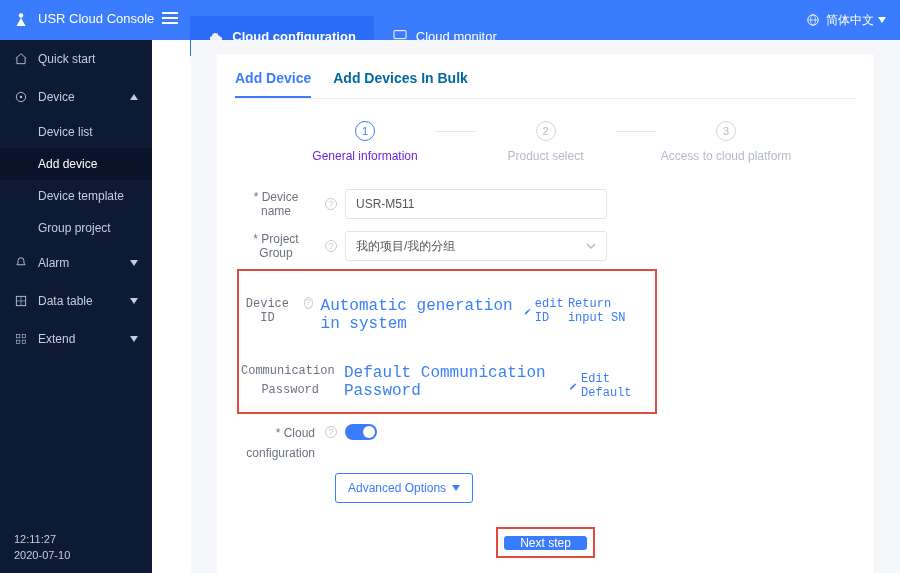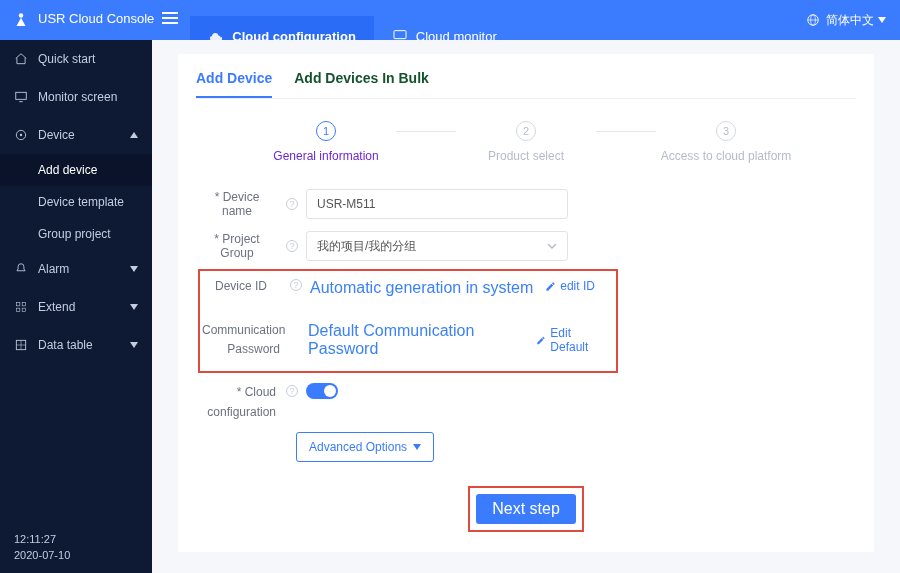--- a/index.html
+++ b/index.html
@@ -13,36 +13,36 @@
   .menu-icon { margin-left: 8px; }
   .navtab { display: flex; align-items: center; height: 40px; padding: 0 18px; cursor: pointer; margin-top: 32px; }
   .navtab.active { background: #2a6cf5; font-weight: 600; }
   .navtab-icon { width: 16px; height: 16px; margin-right: 8px; }
   .spacer { flex: 1; }
   .lang { display: flex; align-items: center; padding: 0 14px; font-size: 12px; }
   .lang-icon { width: 14px; height: 14px; margin-right: 6px; }
   .chevron-down { margin-left: 4px; }
   
   
-  .layout { display: flex; height: calc(573px - 40px); }
+  .layout { display: flex; height: calc(573px - 40px); gap: 39px; }
   .sidebar { width: 152px; background: #0e1a33; color: #c2cde0; display: flex; flex-direction: column; }
   .side-item { display: flex; align-items: center; height: 38px; padding: 0 14px; cursor: pointer; font-size: 12px; }
   .side-item .si-icon { width: 14px; height: 14px; margin-right: 10px; flex-shrink: 0; }
   .side-item .si-arrow { margin-left: auto; }
   .side-sub { display: flex; align-items: center; height: 32px; padding-left: 38px; font-size: 12px; cursor: pointer; color: #c2cde0; }
   .side-sub.active { background: #0a1329; color: #fff; }
   .sidebar-foot { margin-top: auto; padding: 8px 14px 10px; font-size: 11px; color: #c2cde0; line-height: 1.4; }
   
   
   .main { flex: 1; background: #f5f7fa; padding: 14px 26px 10px 26px; overflow: auto; }
   .card { background: #fff; border-radius: 2px; padding: 12px 18px 20px; }
   
   
   .tabs { display: flex; gap: 22px; border-bottom: 1px solid #eef0f4; margin-bottom: 16px; }
-  .tab { padding: 4px 0 10px; font-size: 14px; font-weight: 600; color: #14532d; cursor: pointer; }
+  .tab { padding: 4px 0 10px; font-size: 14px; font-weight: 600; color: #0369a1; cursor: pointer; }
   .tab.active { color: #3b7cff; border-bottom: 2px solid #3b7cff; }
   
   
   .steps { display: flex; align-items: flex-start; justify-content: space-between; padding: 6px 60px 22px 60px; }
   .step { display: flex; flex-direction: column; align-items: center; width: 140px; }
   .step-circle { width: 20px; height: 20px; border-radius: 50%; border: 1px solid #d3d7de; color: #b5bcc8; display: flex; align-items: center; justify-content: center; font-size: 11px; background:#fff; }
   .step.active .step-circle { border-color: #3b7cff; color: #3b7cff; }
   .step-label { margin-top: 8px; font-size: 12px; color: #b5bcc8; }
   .step.active .step-label { color: #6d28d9; }
   .step-line { flex: 1; height: 1px; background: #e3e7ee; margin-top: 10px; }
@@ -51,35 +51,35 @@
   .form { padding: 0 2px; }
   .row { display: flex; align-items: center; min-height: 38px; margin-bottom: 4px; }
   .lbl { width: 88px; text-align: center; font-size: 12px; color: #6b7280; padding-right: 10px; }
   .req::before { content: "* "; color: #6b7280; }
   .info-icon { width: 12px; height: 12px; border: 1px solid #c7cdd6; border-radius: 50%; color: #c7cdd6; display: inline-flex; align-items: center; justify-content: center; font-size: 9px; margin-right: 8px; }
   .field { flex: 0 0 262px; border-radius: 10px; }
   .input, .select { width: 100%; height: 30px; border: 1px solid #dfe3ea; border-radius: 3px; padding: 0 10px; font-size: 12px; color: #555; background: #fff; }
   .select { display:flex; align-items:center; justify-content:space-between; cursor:pointer; }
   .select .chev { color:#b5bcc8; }
   
-  .boxed { border: 2px solid #e04a3f; padding: 8px 10px 8px 2px; margin: 4px 0 10px 0; width: 420px; }
+  .boxed { border: 2px solid #e04a3f; padding: 26px 10px 8px 2px; margin: 4px 0 10px 0; width: 420px; font-family: Liberation Mono, monospace; }
   .boxed .row { min-height: 30px; align-items: flex-start; }
   .static-txt { font-size: 16px; color: #3b82f6; }
   .link { color: #3b7cff; font-size: 12px; cursor: pointer; display: inline-flex; align-items: center; gap: 4px; }
   .rightlink { margin-left: auto; margin-right: 4px; }
   .lbl-2line { width:88px; text-align:right; font-size:12px; color:#6b7280; padding-right:10px; line-height:1.6; }
   
   .toggle { width: 32px; height: 16px; border-radius: 8px; background: #3b7cff; position: relative; cursor: pointer; }
   .toggle::after { content: ""; position: absolute; right: 2px; top: 2px; width: 12px; height: 12px; border-radius: 50%; background: #fff; }
   
   .adv-btn { display:inline-flex; align-items:center; gap:6px; height: 30px; border:1px solid #3b7cff; color:#3b7cff; background:#fff; border-radius:3px; padding:0 12px; font-size:12px; cursor:pointer; margin-left: 98px; margin-top: 6px; }
   
   .next-wrap { display:flex; justify-content:center; margin-top: 24px; }
   .next-box { border: 2px solid #e04a3f; padding: 6px; }
-  .next-btn { background:#3b7cff; color:#fff; border:none; height:30px; padding:0 16px; border-radius:3px; font-size:16px; cursor:pointer; }
+  .next-btn { background:#3b7cff; color:#fff; border:none; height:14px; padding:0 16px; border-radius:3px; font-size:12px; cursor:pointer; }
   
   svg { display:block; }
 </style>
 </head>
 <body>
 
 <div class="topbar">
   <div class="brand">
     <span class="brand-icon">
       <svg viewBox="0 0 24 24">
@@ -138,87 +138,81 @@
       <span class="si-icon">
           <svg viewBox="0 0 24 24" width="14" height="14">
             <path fill="none" stroke="#c2cde0" stroke-width="1.5" d="M3 11 L12 3 L21 11 M5 10 V20 H19 V10"></path>
           </svg>
         </span>
       <span>Quick start</span>
     </div>
     <div class="side-item">
       <span class="si-icon">
           <svg viewBox="0 0 24 24" width="14" height="14">
-            <rect x="3" y="4" width="18" height="12" fill="none" stroke="#c2cde0" stroke-width="1.5"></rect>
-            <line x1="9" y1="20" x2="15" y2="20" stroke="#c2cde0" stroke-width="1.5"></line>
-          </svg>
-        </span>
-      <span>Monitor screen</span>
-    </div>
-    <div class="side-item">
-      <span class="si-icon">
-          <svg viewBox="0 0 24 24" width="14" height="14">
             <circle cx="12" cy="12" r="8" fill="none" stroke="#c2cde0" stroke-width="1.5"></circle>
             <circle cx="12" cy="12" r="2" fill="#c2cde0"></circle>
           </svg>
         </span>
       <span>Device</span>
       <span class="si-arrow">
           <svg width="8" height="6" viewBox="0 0 8 6">
             <path d="M0 6 L8 6 L4 0 Z" fill="#c2cde0"></path>
           </svg>
         </span>
     </div>
+    <div class="side-sub">
+        <span>Device list</span>
+      </div>
     <div class="side-sub active">
         <span>Add device</span>
       </div>
     <div class="side-sub">
         <span>Device template</span>
       </div>
     <div class="side-sub">
         <span>Group project</span>
       </div>
     <div class="side-item">
       <span class="si-icon">
           <svg viewBox="0 0 24 24" width="14" height="14">
             <path fill="none" stroke="#c2cde0" stroke-width="1.5" d="M12 3 a5 5 0 0 1 5 5 v4 l2 3 H5 l2-3 V8 a5 5 0 0 1 5-5 Z"></path>
           </svg>
         </span>
       <span>Alarm</span>
+      <span class="si-arrow">
+          <svg width="8" height="6" viewBox="0 0 8 6">
+            <path d="M0 0 L8 0 L4 6 Z" fill="#c2cde0"></path>
+          </svg>
+        </span>
+    </div>
+    <div class="side-item">
+      <span class="si-icon">
+          <svg viewBox="0 0 24 24" width="14" height="14">
+            <rect x="4" y="4" width="16" height="16" fill="none" stroke="#c2cde0" stroke-width="1.5"></rect>
+            <line x1="4" y1="12" x2="20" y2="12" stroke="#c2cde0"></line>
+            <line x1="12" y1="4" x2="12" y2="20" stroke="#c2cde0"></line>
+          </svg>
+        </span>
+      <span>Data table</span>
       <span class="si-arrow">
           <svg width="8" height="6" viewBox="0 0 8 6">
             <path d="M0 0 L8 0 L4 6 Z" fill="#c2cde0"></path>
           </svg>
         </span>
     </div>
     <div class="side-item">
       <span class="si-icon">
           <svg viewBox="0 0 24 24" width="14" height="14">
             <rect x="4" y="4" width="6" height="6" fill="none" stroke="#c2cde0"></rect>
             <rect x="14" y="4" width="6" height="6" fill="none" stroke="#c2cde0"></rect>
             <rect x="4" y="14" width="6" height="6" fill="none" stroke="#c2cde0"></rect>
             <rect x="14" y="14" width="6" height="6" fill="none" stroke="#c2cde0"></rect>
           </svg>
         </span>
       <span>Extend</span>
-      <span class="si-arrow">
-          <svg width="8" height="6" viewBox="0 0 8 6">
-            <path d="M0 0 L8 0 L4 6 Z" fill="#c2cde0"></path>
-          </svg>
-        </span>
-    </div>
-    <div class="side-item">
-      <span class="si-icon">
-          <svg viewBox="0 0 24 24" width="14" height="14">
-            <rect x="4" y="4" width="16" height="16" fill="none" stroke="#c2cde0" stroke-width="1.5"></rect>
-            <line x1="4" y1="12" x2="20" y2="12" stroke="#c2cde0"></line>
-            <line x1="12" y1="4" x2="12" y2="20" stroke="#c2cde0"></line>
-          </svg>
-        </span>
-      <span>Data table</span>
       <span class="si-arrow">
           <svg width="8" height="6" viewBox="0 0 8 6">
             <path d="M0 0 L8 0 L4 6 Z" fill="#c2cde0"></path>
           </svg>
         </span>
     </div>
     <div class="sidebar-foot">
       <div>12:11:27</div>
       <div>2020-07-10</div>
     </div>
@@ -275,22 +269,23 @@
             <div class="lbl">Device ID</div>
             <span class="info-icon">?</span>
             <span class="static-txt">Automatic generation in system</span>
             <span style="width:12px"></span>
             <span class="link">
               <svg width="11" height="11" viewBox="0 0 24 24">
                   <path fill="#3b7cff" d="M3 17.25V21h3.75L17.81 9.94l-3.75-3.75L3 17.25zM20.71 7.04a1 1 0 0 0 0-1.41l-2.34-2.34a1 1 0 0 0-1.41 0l-1.83 1.83 3.75 3.75 1.83-1.83z"></path>
                 </svg>
               <span>edit ID</span>
             </span>
-          </div>
-          <div class="row" style="align-items:center; margin-top:12px;">
+            <span class="link rightlink">Return input SN</span>
+          </div>
+          <div class="row" style="align-items:flex-end; margin-top:29px;">
             <div class="lbl-2line">
               <div>Communication</div>
               <div>Password</div>
             </div>
             <span style="width:20px"></span>
             <span class="static-txt">Default Communication Password</span>
             <span style="width:12px"></span>
             <span class="link">
               <svg width="11" height="11" viewBox="0 0 24 24">
                   <path fill="#3b7cff" d="M3 17.25V21h3.75L17.81 9.94l-3.75-3.75L3 17.25zM20.71 7.04a1 1 0 0 0 0-1.41l-2.34-2.34a1 1 0 0 0-1.41 0l-1.83 1.83 3.75 3.75 1.83-1.83z"></path>

